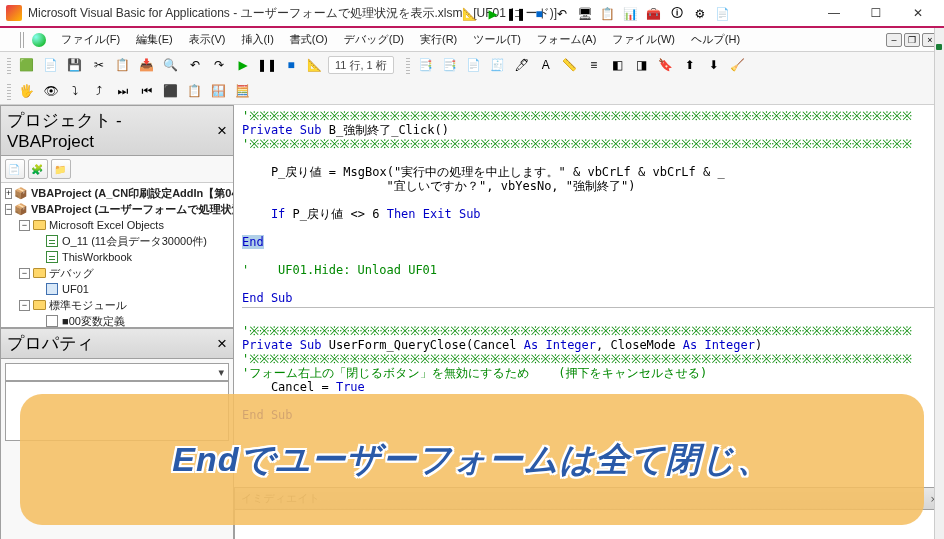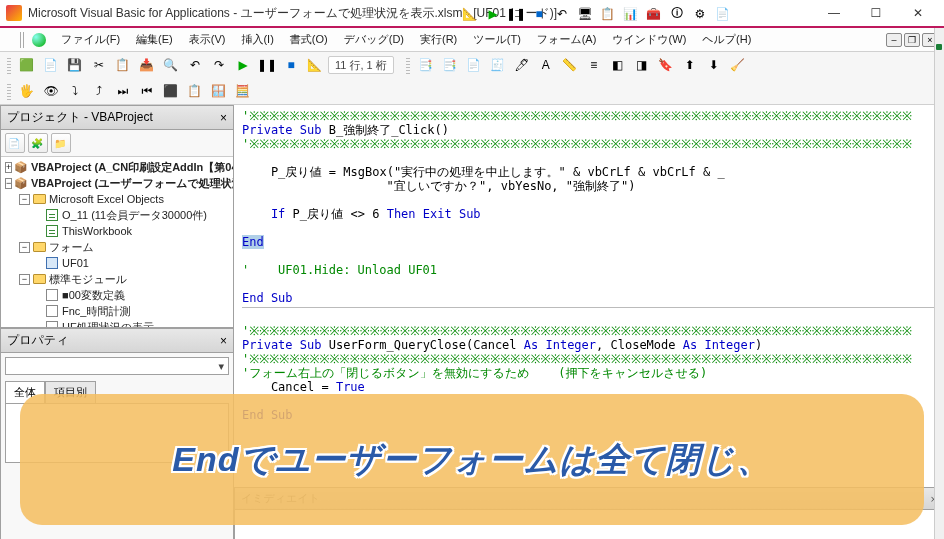--- a/index.html
+++ b/index.html
@@ -22,21 +22,21 @@
 .toolbar { display:flex; align-items:center; height:26px; padding-left:4px; gap:2px;}
 .toolbar .handle { width:4px;height:18px;background:repeating-linear-gradient(0deg,#bbb 0,#bbb 1px,transparent 1px,transparent 3px);margin:0 3px;}
 .tbtn { width:22px;height:22px;display:flex;align-items:center;justify-content:center;cursor:pointer;border:1px solid transparent;border-radius:2px;font-size:12px;}
 .status-lncol { font-size:11px; color:#444; padding:0 6px; border:1px solid #ccc;border-radius:2px;background:#fff;height:18px;display:flex;align-items:center;}
 
 .tbtop { position:absolute; top:3px; right:210px; display:flex; gap:1px;}
 
 .work { display:flex; height: calc(100% - 28px - 24px - 52px); }
 
 .panel { background:#f4f4f4; border:1px solid #a0a0a0; display:flex; flex-direction:column;}
-.panel-title { background:linear-gradient(#e8e8e8,#d6d6d6); border-bottom:1px solid #a0a0a0; padding:3px 6px; font-size:12px; display:flex; align-items:center;gap:32px;}
+.panel-title { background:linear-gradient(#e8e8e8,#d6d6d6); border-bottom:1px solid #a0a0a0; padding:3px 6px; font-size:17px; display:flex; align-items:center;gap:32px;}
 .panel-title .x { margin-left:auto; cursor:pointer;}
 
 .left { width:234px; display:flex; flex-direction:column; gap:0;}
 .proj { height:223px;}
 .proj-tools { padding:3px 4px; display:flex; gap:3px;background:#f8f8f8;border-bottom:1px solid #ccc;}
 .ptbtn { width:20px;height:20px;border:1px solid #b8b8b8;border-radius:2px;background:linear-gradient(#fff,#eee);display:flex;align-items:center;justify-content:center;cursor:pointer;font-size:10px;}
 .tree { flex:1; background:#fff; overflow:auto; padding:2px 4px; font-size:11px; color:#222;}
 .tree-row { display:flex; align-items:center; white-space:nowrap; height:16px; cursor:pointer;}
 .tree-row .exp { width:11px;height:11px;border:1px solid #888;background:#fff;margin-right:2px;text-align:center;line-height:9px;font-size:9px;font-family:Arial;}
 .tree-row .ico { width:14px;height:14px;margin-right:3px;display:inline-flex;align-items:center;justify-content:center;}
@@ -108,21 +108,21 @@
   <div class="green-dot"></div>
   <div class="mitem">ファイル(F)</div>
   <div class="mitem">編集(E)</div>
   <div class="mitem">表示(V)</div>
   <div class="mitem">挿入(I)</div>
   <div class="mitem">書式(O)</div>
   <div class="mitem">デバッグ(D)</div>
   <div class="mitem">実行(R)</div>
   <div class="mitem">ツール(T)</div>
   <div class="mitem">フォーム(A)</div>
-  <div class="mitem">ウインドウ(W)</div>
+  <div class="mitem">ファイル(W)</div>
   <div class="mitem">ヘルプ(H)</div>
   <div class="mdiclose">
     <div class="mdibtn">–</div>
     <div class="mdibtn">❐</div>
     <div class="mdibtn">×</div>
   </div>
 </div>
 
 <div class="toolbars">
   <div class="toolbar">
@@ -216,21 +216,21 @@
               <span class="ico-sheet"></span>
             </span>
             <span>ThisWorkbook</span>
           </div>
         <div class="tree-row">
             <span class="pad" style="width:14px"></span>
             <span class="exp">−</span>
             <span class="ico">
               <span class="ico-folder"></span>
             </span>
-            <span>フォーム</span>
+            <span>デバッグ</span>
           </div>
         <div class="tree-row">
             <span class="pad" style="width:40px"></span>
             <span class="ico">
               <span class="ico-form"></span>
             </span>
             <span>UF01</span>
           </div>
         <div class="tree-row">
             <span class="pad" style="width:14px"></span>
@@ -263,24 +263,20 @@
           </div>
       </div>
     </div>
     <div class="panel props">
       <div class="panel-title">
           <span>プロパティ</span>
           <span class="x">×</span>
         </div>
       <div class="props-body">
         <div class="dropdown"></div>
-        <div class="tabs">
-          <div class="tab active">全体</div>
-          <div class="tab">項目別</div>
-        </div>
         <div class="grid-area"></div>
       </div>
     </div>
   </div>
 
   <div class="main">
     <div class="code"><span class="gc">'※※※※※※※※※※※※※※※※※※※※※※※※※※※※※※※※※※※※※※※※※※※※※※※※※※※※※※※※※※※※※※※※※※</span>
 <span class="kw">Private Sub</span><span> B_強制終了_Click()</span>
 <span class="gc">'※※※※※※※※※※※※※※※※※※※※※※※※※※※※※※※※※※※※※※※※※※※※※※※※※※※※※※※※※※※※※※※※※※</span>
 

